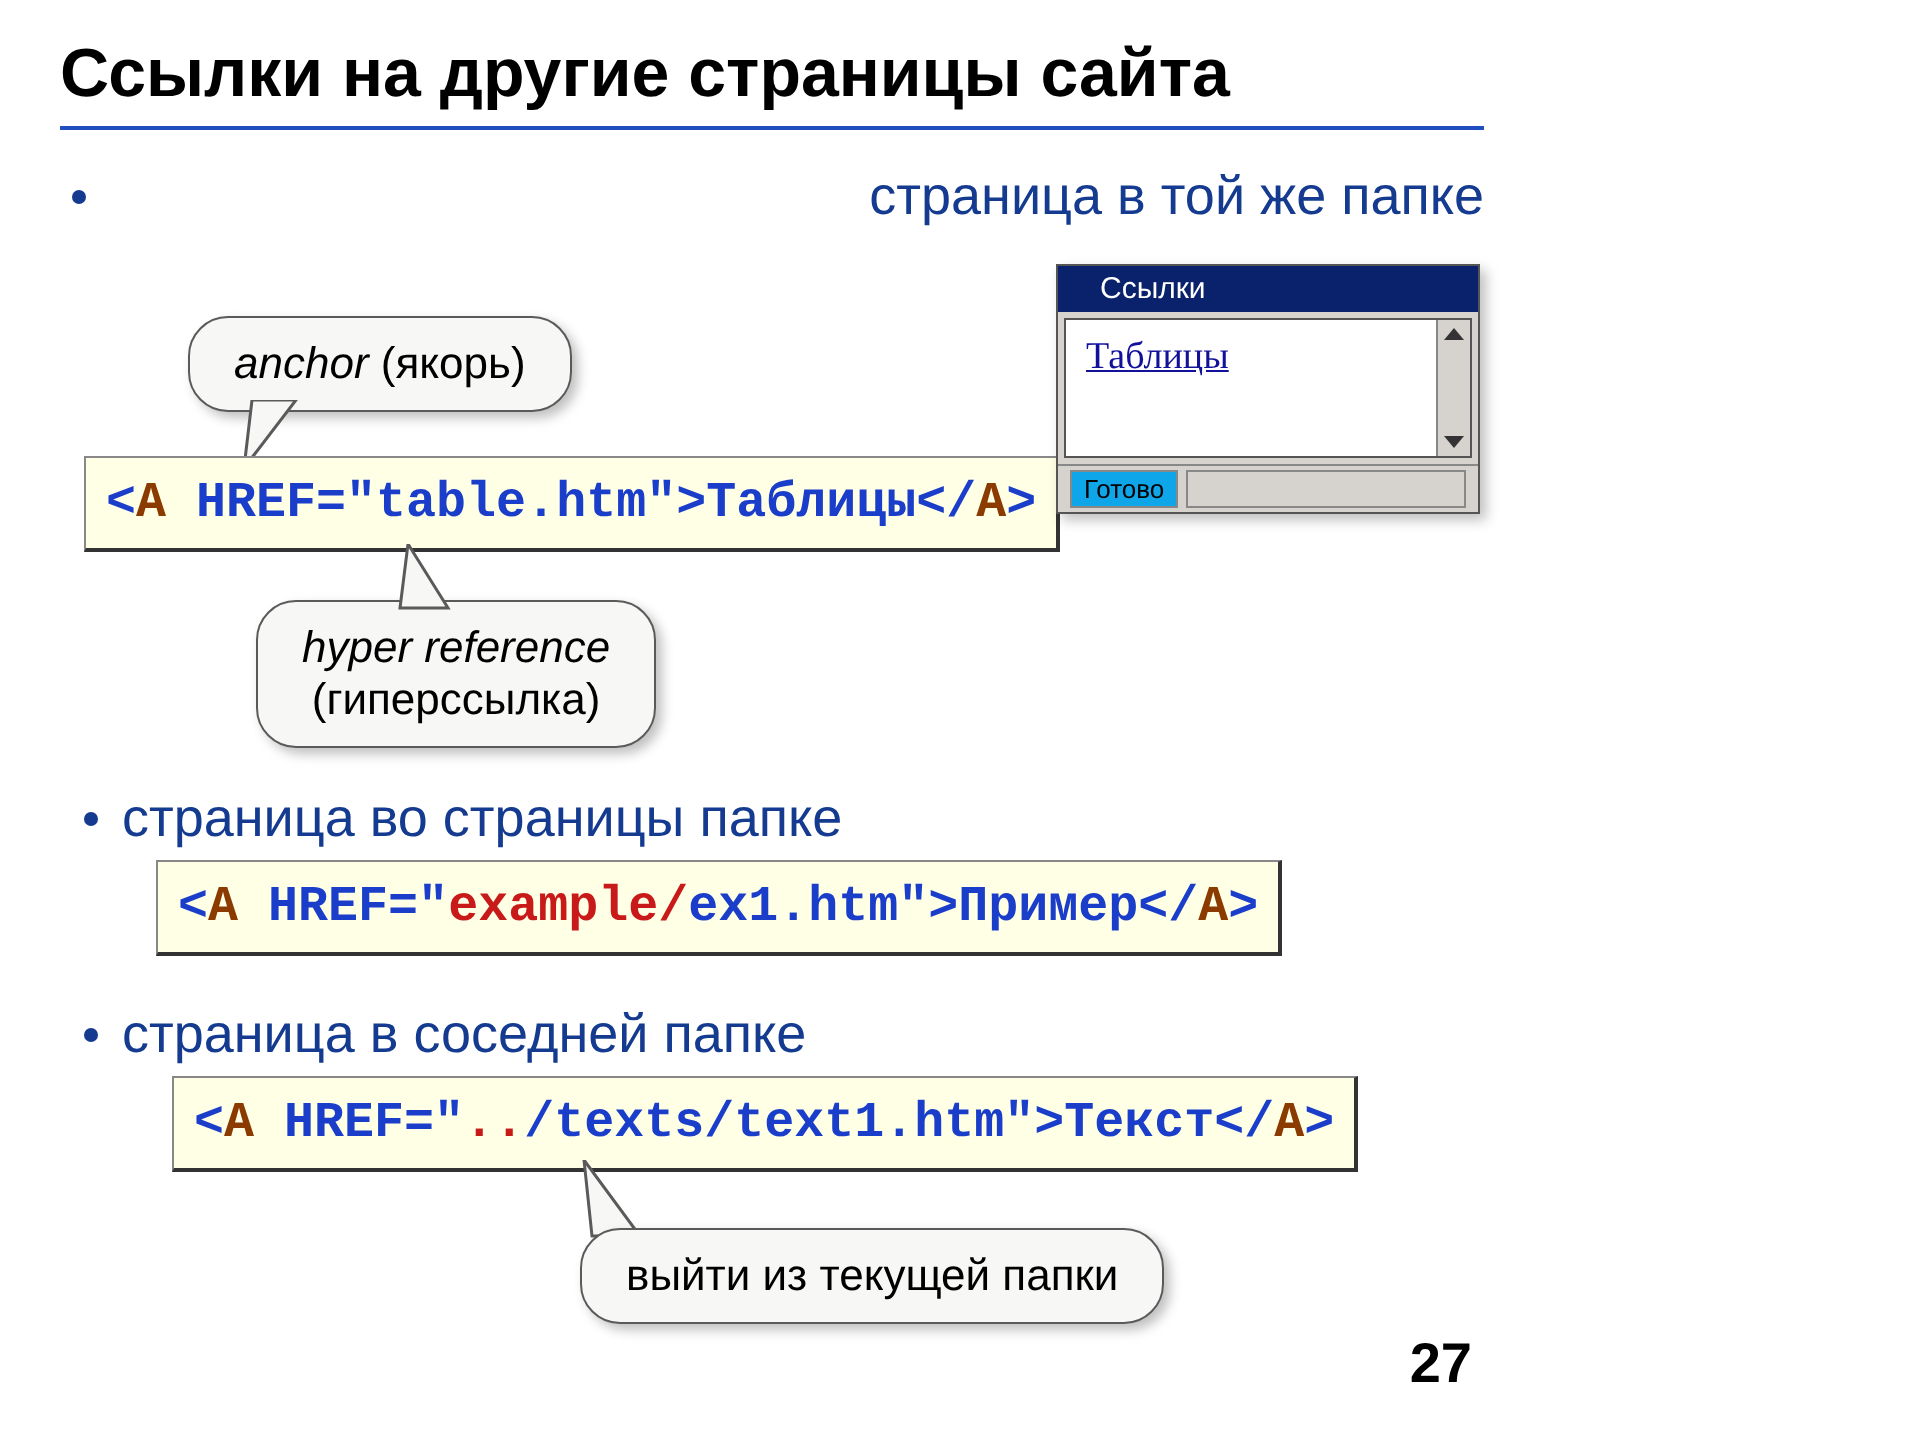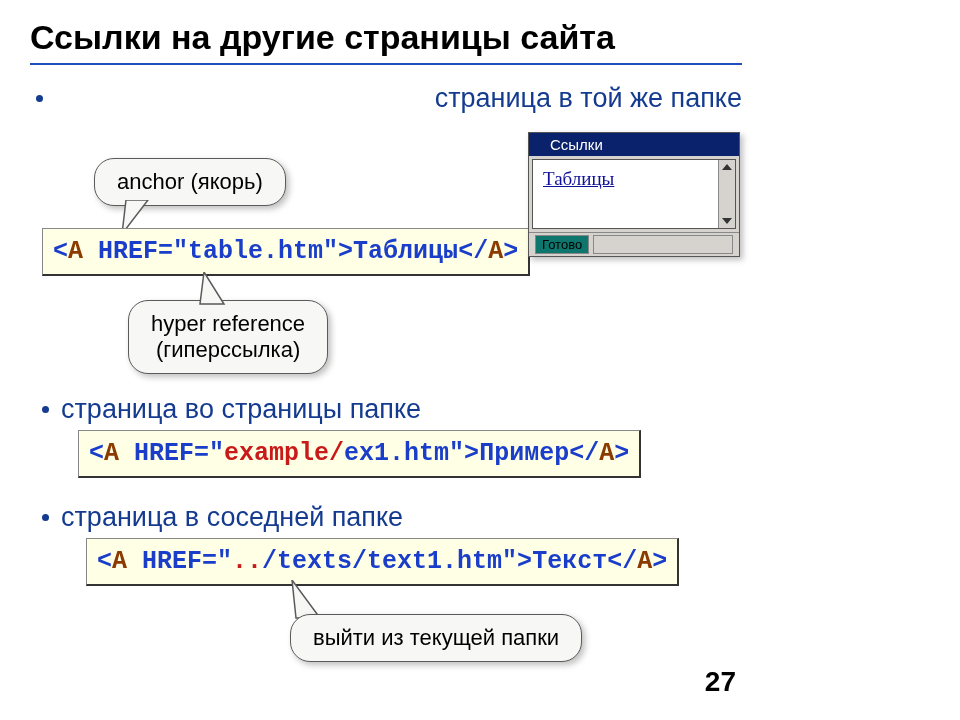--- a/index.html
+++ b/index.html
@@ -45,21 +45,21 @@
   .callout {
     position: absolute;
     background: #f7f7f5;
     border: 1.5px solid #5a5a5a;
     border-radius: 20px;
     box-shadow: 3px 3px 6px rgba(0,0,0,.25);
     padding: 10px 22px;
     text-align: center;
     font-size: 22px;
   }
-  .callout .it { }
+  .callout .it { font-style: italic; }
   .codebox {
     position: absolute;
     background: #ffffe6;
     border-top: 1.5px solid #888;
     border-left: 1.5px solid #888;
     border-right: 2px solid #333;
     border-bottom: 2px solid #333;
     font-family: "Courier New", monospace;
     font-size: 25px;
     font-weight: bold;
@@ -113,21 +113,21 @@
   .mini-body .scroll::before{ top:4px; border-bottom:6px solid #333;}
   .mini-body .scroll::after{ bottom:4px; border-top:6px solid #333;}
   .mini-status {
     background: #d6d3ce;
     border-top: 1px solid #888;
     font-size: 13px;
     padding: 2px 6px;
     display:flex;
   }
   .mini-status .cell{
-    border:1px solid #888; background:#0f766e; padding:1px 6px;
+    border:1px solid #888; background:#0ea5e9; padding:1px 6px;
   }
   .mini-status .grow{ flex:1; margin-left:4px; border:1px solid #888;}
 
   .pagenum {
     position: absolute;
     right: 36px;
     bottom: 22px;
     font-size: 28px;
     font-weight: bold;
   }

